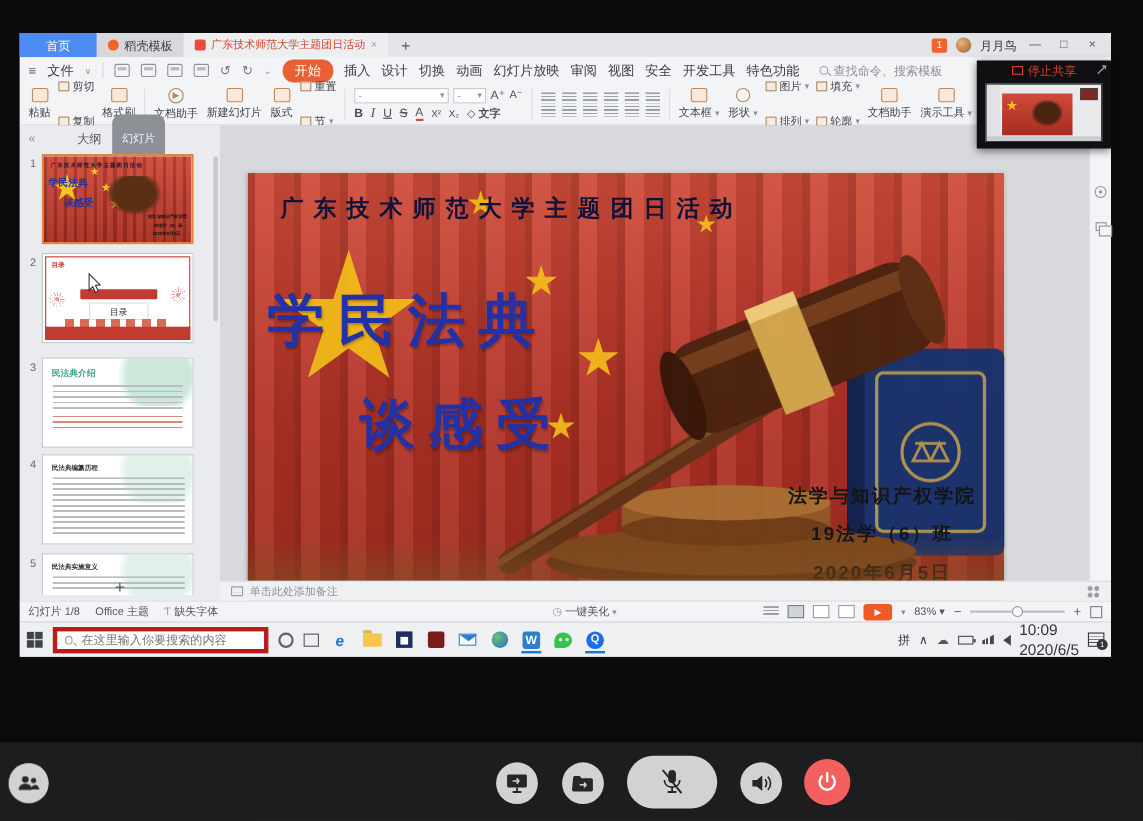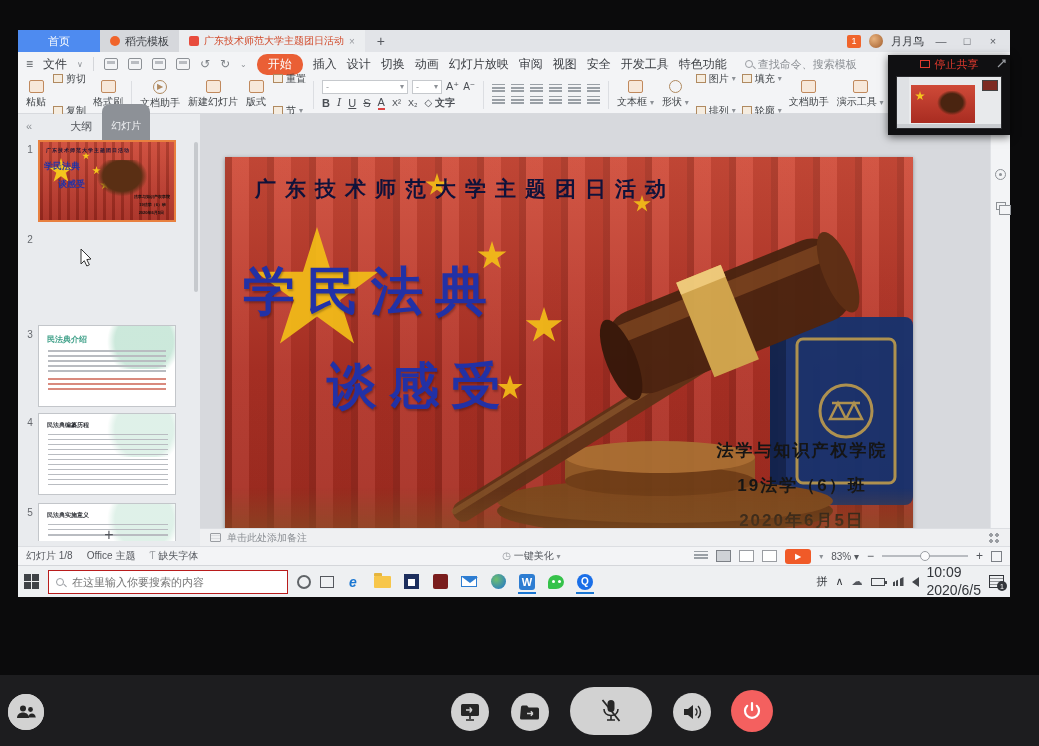--- a/index.html
+++ b/index.html
@@ -4,21 +4,21 @@
 <style>
   html,body{margin:0;padding:0;background:#0b0b0c;}
   *{box-sizing:border-box;font-family:"Liberation Sans","DejaVu Sans",sans-serif;}
   .stage{position:relative;width:1039px;height:746px;background:#0b0b0c;overflow:hidden;}
   .abs{position:absolute;}
   
   .screen{left:18px;top:30px;width:992px;height:567px;background:#f3f4f6;}
   
   .tabbar{left:0;top:0;width:992px;height:22px;background:#e2e4e8;display:flex;align-items:stretch;font-size:11px;color:#3a3d42;}
   .tab{display:flex;align-items:center;padding:0 10px;gap:5px;white-space:nowrap;}
-  .tab-home{background:#4e8bf0;color:#fff;width:82px;justify-content:center;}
+  .tab-home{background:#4e8bf0;color:#fff;width:70px;justify-content:center;}
   .tab-docker{background:#d6d8dc;}
   .tab-doc{background:#eceef0;color:#d14a2a;max-width:190px;}
   .tab-doc .lbl{overflow:hidden;text-overflow:ellipsis;white-space:nowrap;max-width:145px;font-size:10px;}
   .tabx{color:#9a9da2;font-size:10px;}
   .tabplus{display:flex;align-items:center;padding:0 12px;color:#55585e;font-size:14px;}
   .tabbar-right{margin-left:auto;display:flex;align-items:center;gap:8px;padding-right:8px;}
   .badge1{background:#f0642b;color:#fff;font-size:9px;width:14px;height:13px;display:flex;align-items:center;justify-content:center;border-radius:2px;}
   .avatar{width:14px;height:14px;border-radius:50%;background:radial-gradient(circle at 35% 35%,#e8b27d,#a05c2c);}
   .uname{font-size:11px;color:#33363b;}
   .winbtn{color:#5a5d63;font-size:11px;width:18px;text-align:center;}
@@ -103,21 +103,21 @@
   .statusbar{left:0;top:516px;width:992px;height:19px;background:#f3f4f6;border-top:1px solid #dcdee2;display:flex;align-items:center;font-size:10px;color:#55585e;padding:0 8px;gap:14px;}
   .viewic{width:15px;height:12px;border:1px solid #9a9da2;background:#fff;}
   .viewic.active{background:#cfd2d6;border-color:#7c8086;}
   .playbtn{width:26px;height:15px;background:#f05a28;border-radius:3px;color:#fff;font-size:8px;display:flex;align-items:center;justify-content:center;}
   .ztrack{width:86px;height:2px;background:#b9bcc1;position:relative;}
   .zknob{position:absolute;left:38px;top:-4px;width:10px;height:10px;border-radius:50%;background:#fbfbfc;border:1px solid #9a9da2;}
   .fsic{width:11px;height:11px;border:1px solid #7c8086;}
   
   .taskbar{left:0;top:535px;width:992px;height:32px;background:#eef0f2;border-top:1px solid #d4d6da;display:flex;align-items:center;padding:0 6px;gap:9px;}
   .startic{width:15px;height:15px;background:conic-gradient(#3f4347 0 0);-webkit-mask:conic-gradient(#000 0 0) 0 0/7px 7px space;mask:conic-gradient(#000 0 0) 0 0/7px 7px space;}
-  .tsearch{width:240px;height:24px;background:#fff;border:1px solid #b91c1c;display:flex;align-items:center;gap:6px;padding:0 7px;}
+  .tsearch{width:196px;height:24px;background:#fff;border:4px solid #b91c1c;display:flex;align-items:center;gap:6px;padding:0 7px;}
   .tsearch input{border:none;outline:none;font-size:11px;color:#444;width:190px;background:transparent;}
   .cortana{width:14px;height:14px;border:2px solid #606468;border-radius:50%;}
   .tview{width:14px;height:12px;border:1px solid #55585e;}
   .appic{width:20px;height:20px;display:flex;align-items:center;justify-content:center;font-weight:bold;font-size:14px;}
   .underl{box-shadow:0 3px 0 -1px #1976d2;}
   .folderic{width:17px;height:12px;background:#f7c64a;border-radius:1px;position:relative;}
   .folderic::before{content:"";position:absolute;left:0;top:-3px;width:8px;height:3px;background:#e5b53e;border-radius:1px 1px 0 0;}
   .storeic{width:15px;height:15px;background:#1d2f5e;position:relative;}
   .storeic::after{content:"";position:absolute;left:4px;top:5px;width:7px;height:7px;background:#fff;}
   .darkred{width:15px;height:15px;background:#7a1d1d;border-radius:2px;}
@@ -383,20 +383,32 @@
             <div class="mini-title">广东技术师范大学主题团日活动</div>
             <div class="mini-blue" style="left:4px;top:18px;">学民法典</div>
             <div class="mini-blue" style="left:18px;top:36px;">谈感受</div>
             <div class="mini-foot" style="right:4px;top:52px;">法学与知识产权学院</div>
             <div class="mini-foot" style="right:8px;top:60px;">19法学（6）班</div>
             <div class="mini-foot" style="right:10px;top:68px;">2020年6月5日</div>
           </div>
         </div>
 
         <span class="tnum" style="top:120px;">2</span>
+        <div class="thumb" style="top:116px;">
+          <div class="t2frame"></div>
+          <div class="t2tl">目录</div>
+          <div class="fw" style="left:6px;top:34px;"></div>
+          <div class="fw" style="right:6px;top:30px;"></div>
+          <div class="t2ribbon"></div>
+          <div class="t2box">
+              <span>目录</span>
+            </div>
+          <div class="t2city"></div>
+          <div class="t2bottom"></div>
+        </div>
 
         <span class="tnum" style="top:215px;">3</span>
         <div class="thumb" style="top:211px;">
           <div class="t3wash"></div>
           <div class="t3title">民法典介绍</div>
           <div class="glines" style="left:9px;top:24px;width:118px;height:22px;"></div>
           <div class="glines red" style="left:9px;top:52px;width:118px;height:12px;"></div>
         </div>
 
         <span class="tnum" style="top:303px;">4</span>

